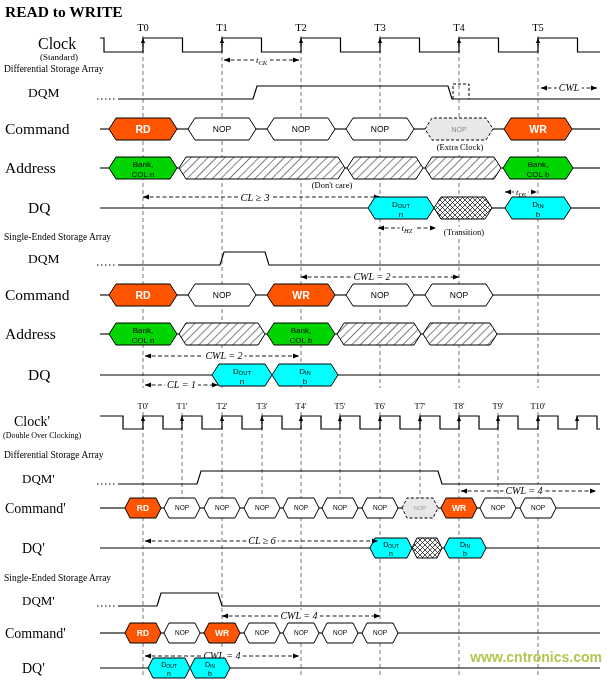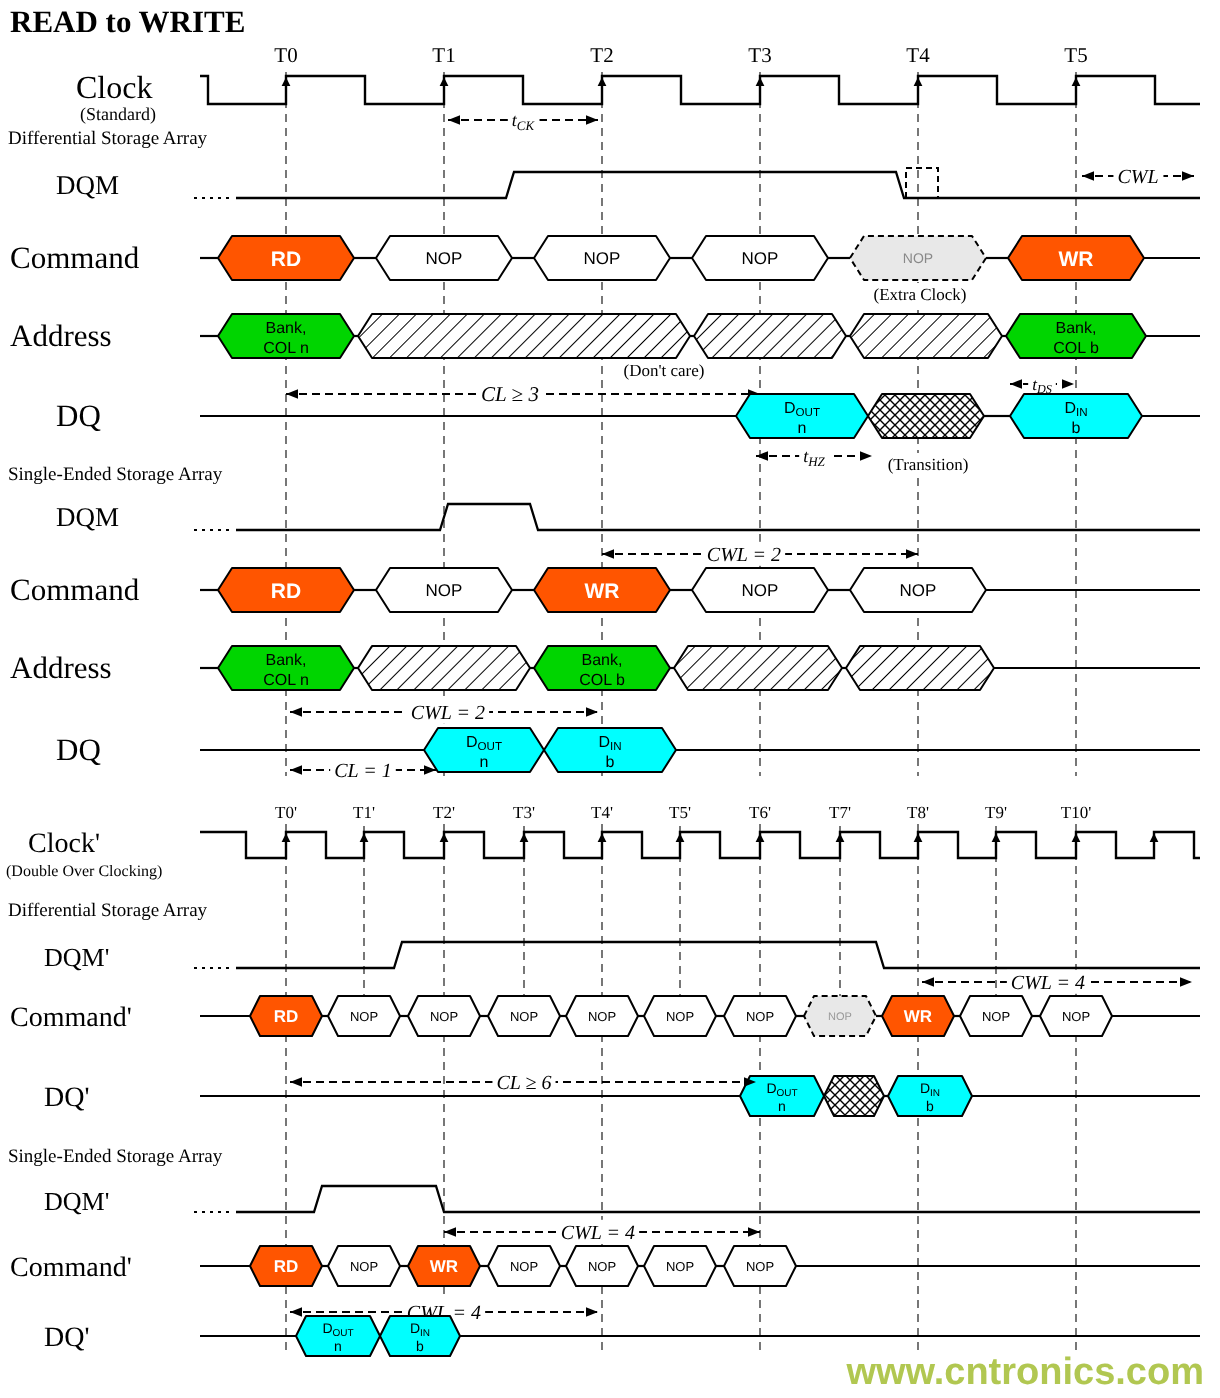--- a/index.html
+++ b/index.html
@@ -1,20 +1,20 @@
 <!DOCTYPE html>
 <html><head>
 <meta charset="utf-8">
 <style>
   html,body{margin:0;padding:0;background:#fff;}
   .page{position:relative;width:610px;height:699px;background:#fff;overflow:hidden;
         font-family:"Liberation Serif",serif;}
   .title{position:absolute;left:5px;top:3px;font-weight:bold;font-size:15.5px;color:#000;
          font-family:"Liberation Serif",serif;}
-  .watermark{position:absolute;right:8px;top:676px;font-weight:bold;font-size:19px;
+  .watermark{position:absolute;right:8px;top:649px;font-weight:bold;font-size:14px;
              font-family:"Liberation Sans",sans-serif;opacity:.9;}
   svg{position:absolute;left:0;top:0;}
 </style>
 </head>
 <body>
 
 <div class="page">
   <div class="title">READ to WRITE</div>
 
   <svg id="diagram" width="610" height="699" viewBox="0 0 610 699" xmlns="http://www.w3.org/2000/svg">

